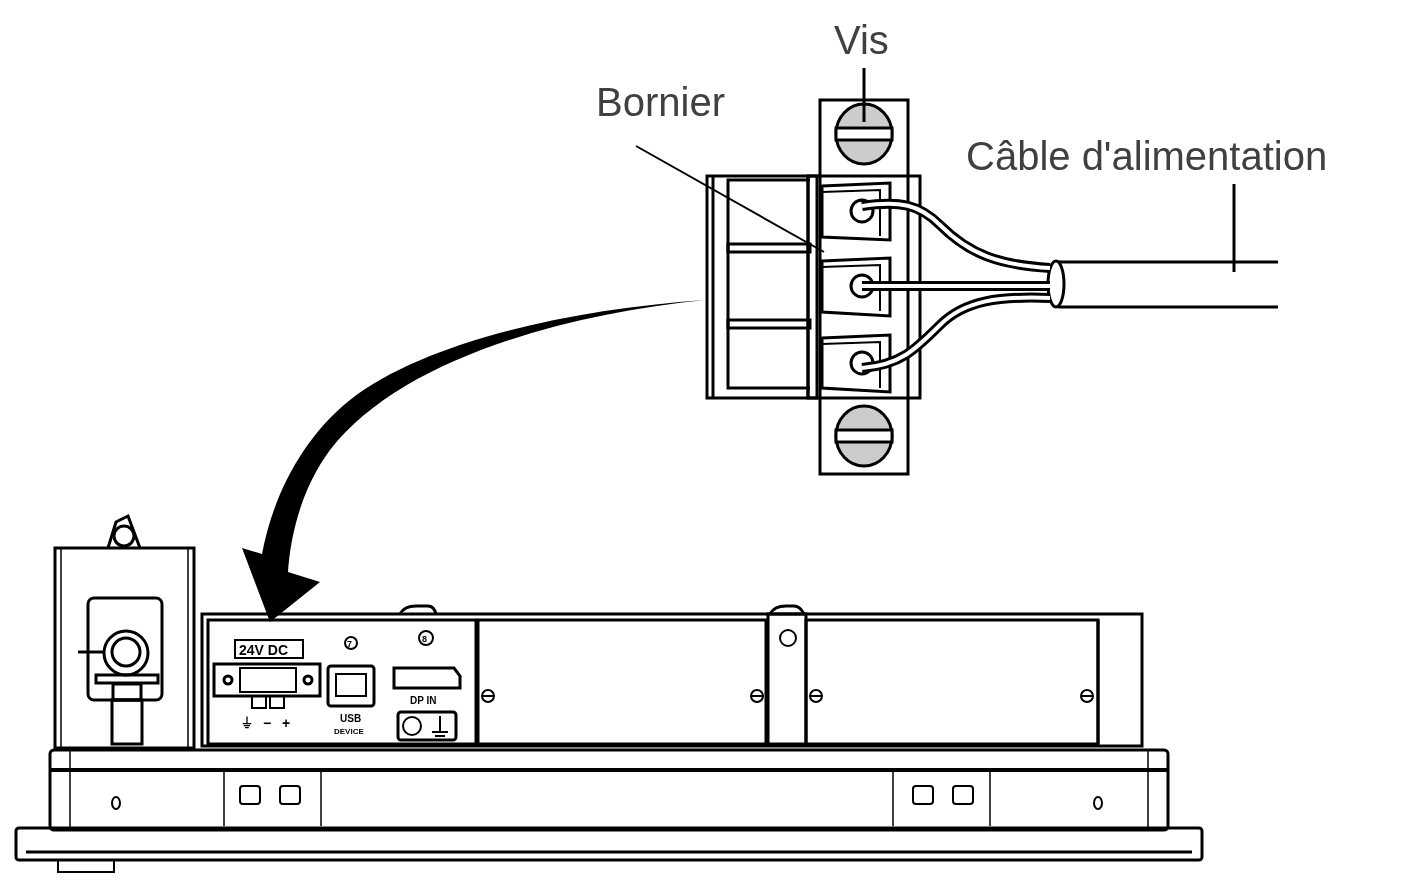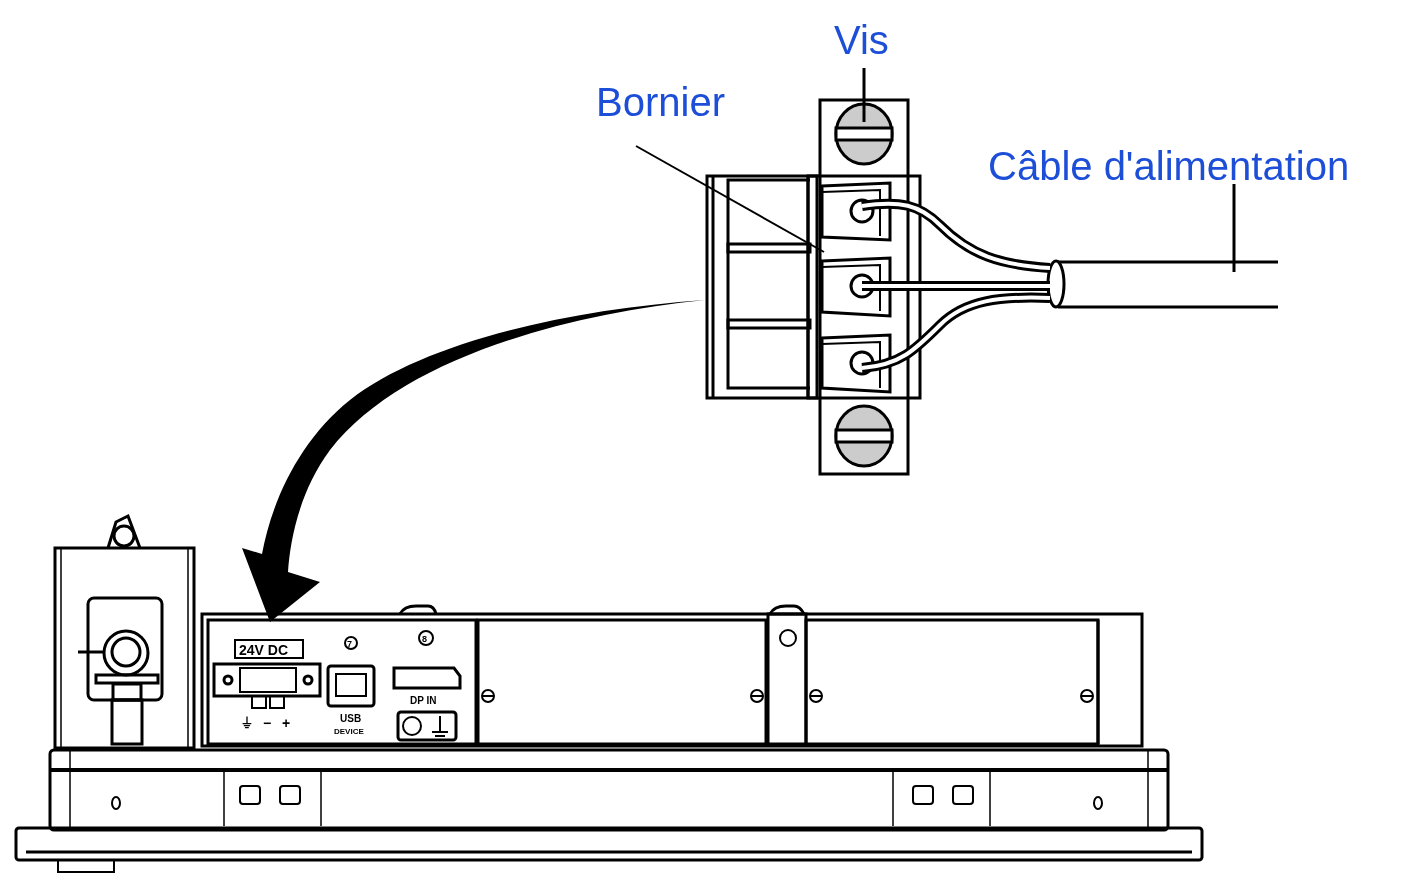--- a/index.html
+++ b/index.html
@@ -1,18 +1,18 @@
 <!DOCTYPE html>
 <html><head>
 <meta charset="utf-8">
 <style>
   html, body { margin:0; padding:0; background:#ffffff; }
   body { width:1410px; height:888px; position:relative; overflow:hidden; font-family:"Liberation Sans", sans-serif; }
   svg { position:absolute; left:0; top:0; }
-  .lbl { position:absolute; font-family:"Liberation Sans", sans-serif; font-size:40px; color:#1d4ed8; white-space:nowrap; line-height:1; }
+  .lbl { position:absolute; font-family:"Liberation Sans", sans-serif; font-size:40px; color:#404040; white-space:nowrap; line-height:1; }
   .tiny { font-family:"Liberation Sans", sans-serif; font-weight:bold; fill:#000; }
 </style>
 </head>
 <body>
 
 <svg width="1410" height="888" viewBox="0 0 1410 888" fill="none" stroke="#000" stroke-width="3">
 
   <g>
 
     <rect x="707" y="176" width="110" height="222" stroke-width="3"></rect>
@@ -152,13 +152,13 @@
       <ellipse cx="1098" cy="803" rx="4" ry="6"></ellipse>
     </g>
     <rect x="16" y="828" width="1186" height="32" rx="3"></rect>
     <line x1="26" y1="852" x2="1192" y2="852" stroke-width="3"></line>
     <rect x="58" y="860" width="56" height="12" stroke-width="2"></rect>
   </g>
 </svg>
 
 <div class="lbl" style="left:834px; top:20px;">Vis</div>
 <div class="lbl" style="left:596px; top:82px;">Bornier</div>
-<div class="lbl" style="left:988px; top:136px;margin-top:10px;">Câble d'alimentation</div>
+<div class="lbl" style="left:966px; top:136px;">Câble d'alimentation</div>
 
 </body></html>

